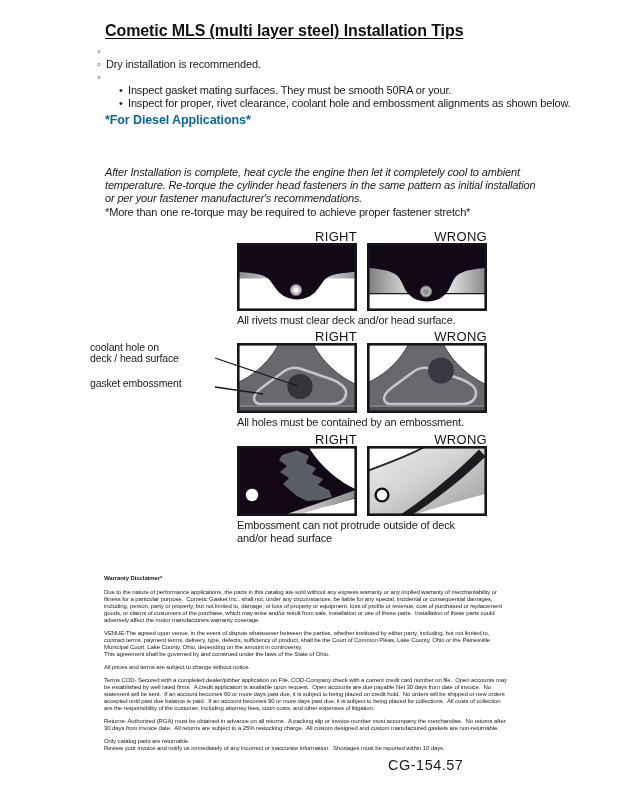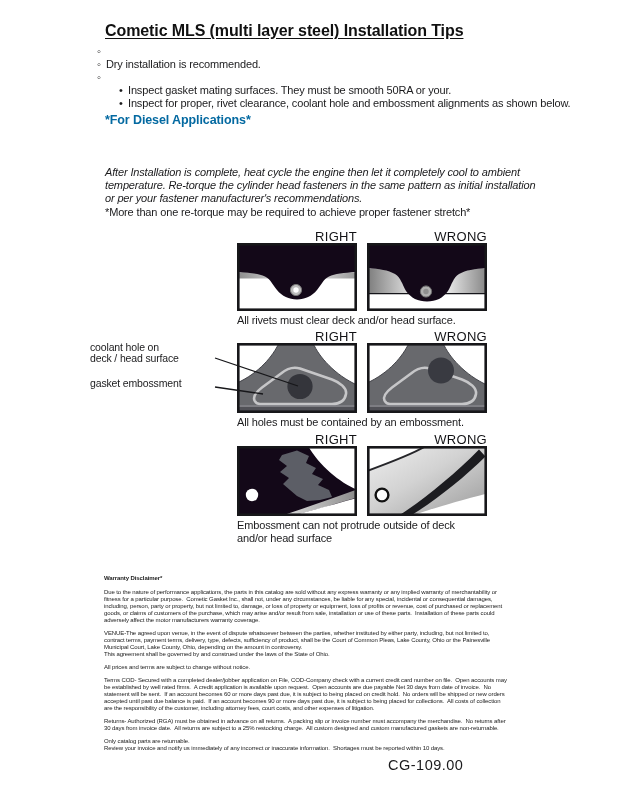--- a/index.html
+++ b/index.html
@@ -222,15 +222,15 @@
 be established by well rated firms.  A credit application is available upon request.  Open accounts are due payable Net 30 days from date of invoice.  No
 statement will be sent.  If an account becomes 60 or more days past due, it is subject to being placed on credit hold.  No orders will be shipped or new orders
 accepted until past due balance is paid.  If an account becomes 90 or more days past due, it is subject to being placed for collections.  All costs of collection
 are the responsibility of the customer, including attorney fees, court costs, and other expenses of litigation.</div>
     <div class="wp pre">Returns- Authorized (RGA) must be obtained in advance on all returns.  A packing slip or invoice number must accompany the merchandise.  No returns after
 30 days from invoice date.  All returns are subject to a 25% restocking charge.  All custom designed and custom manufactured gaskets are non-returnable.</div>
     <div class="wp pre">Only catalog parts are returnable.
 Review your invoice and notify us immediately of any incorrect or inaccurate information.  Shortages must be reported within 10 days.</div>
   </div>
 
-  <div class="abs page-number">CG-109.00</div>
+  <div class="abs page-number">CG-154.57</div>
 
 </div>
 
 </body></html>

